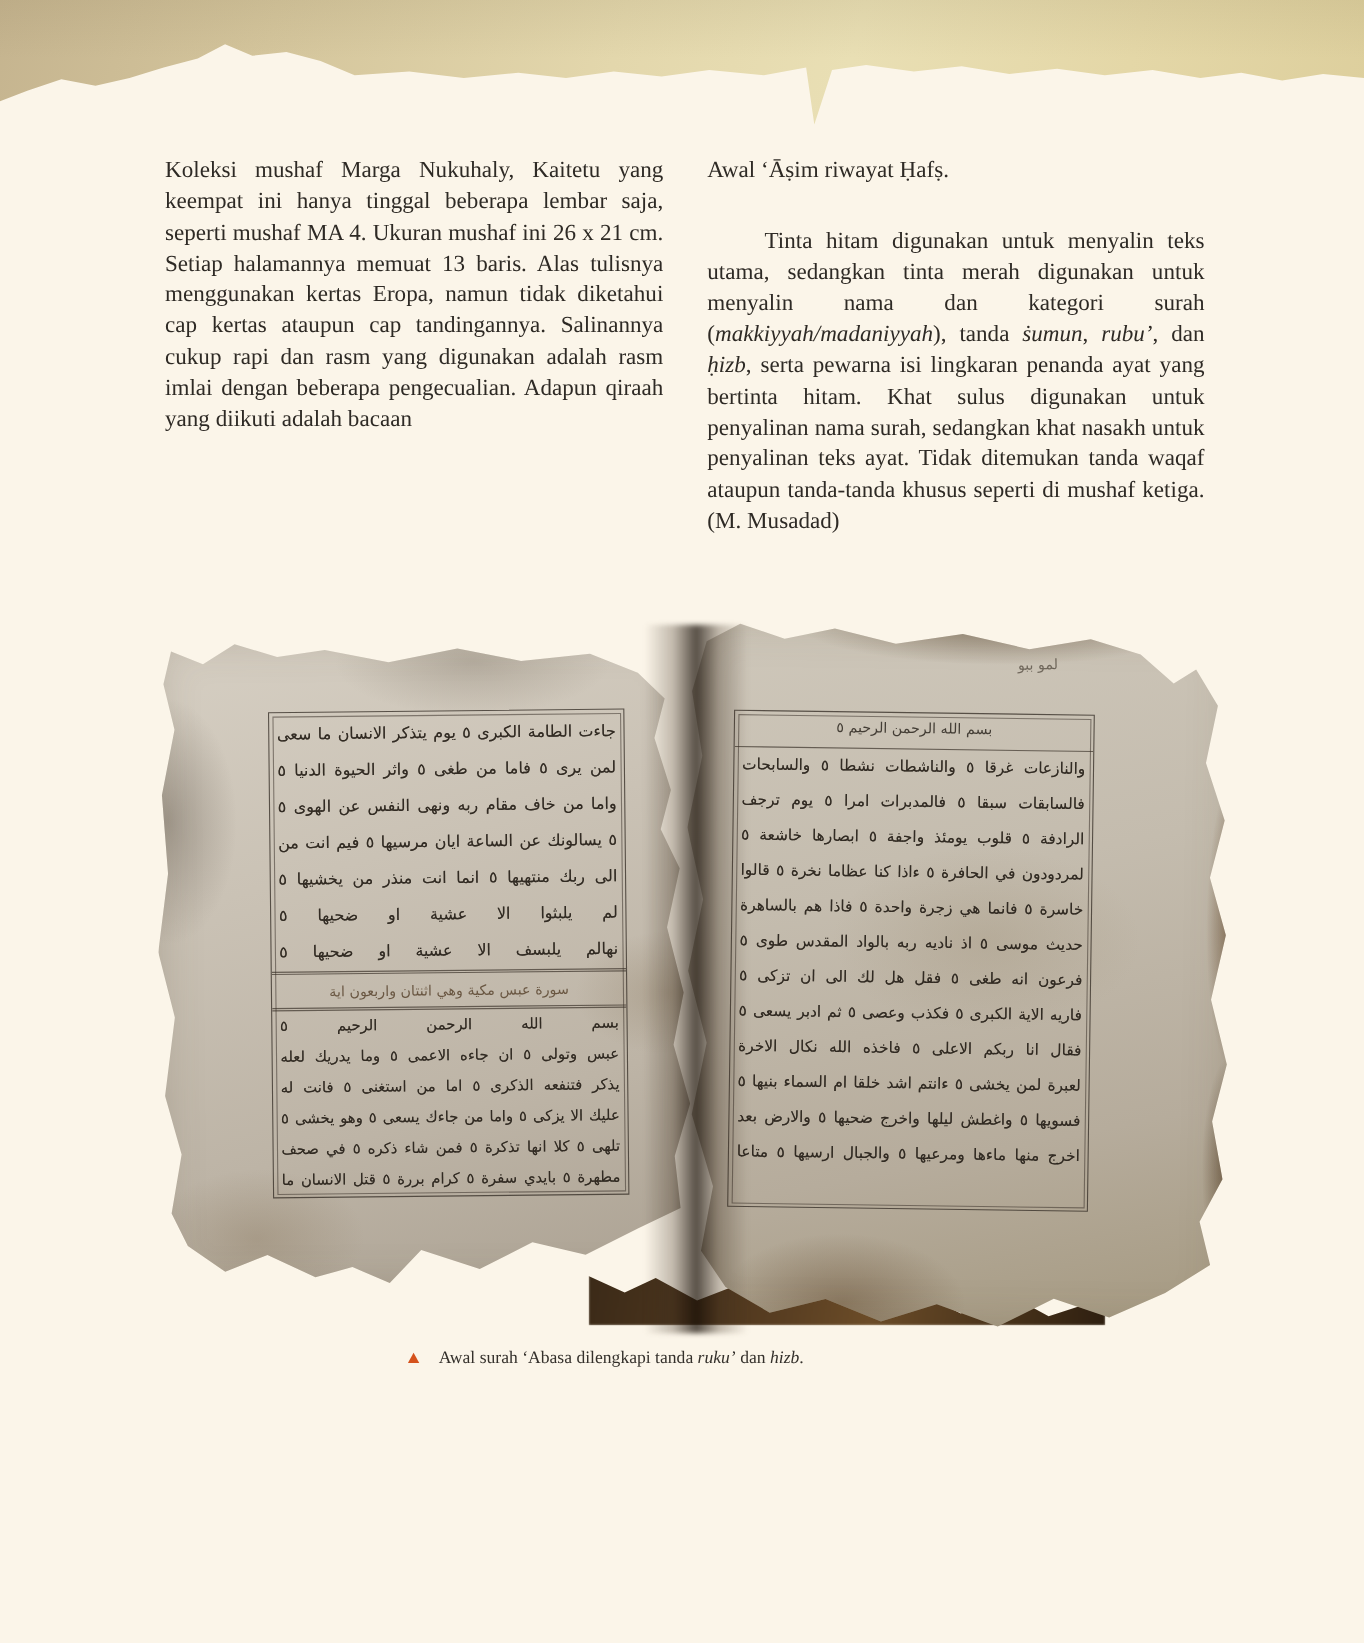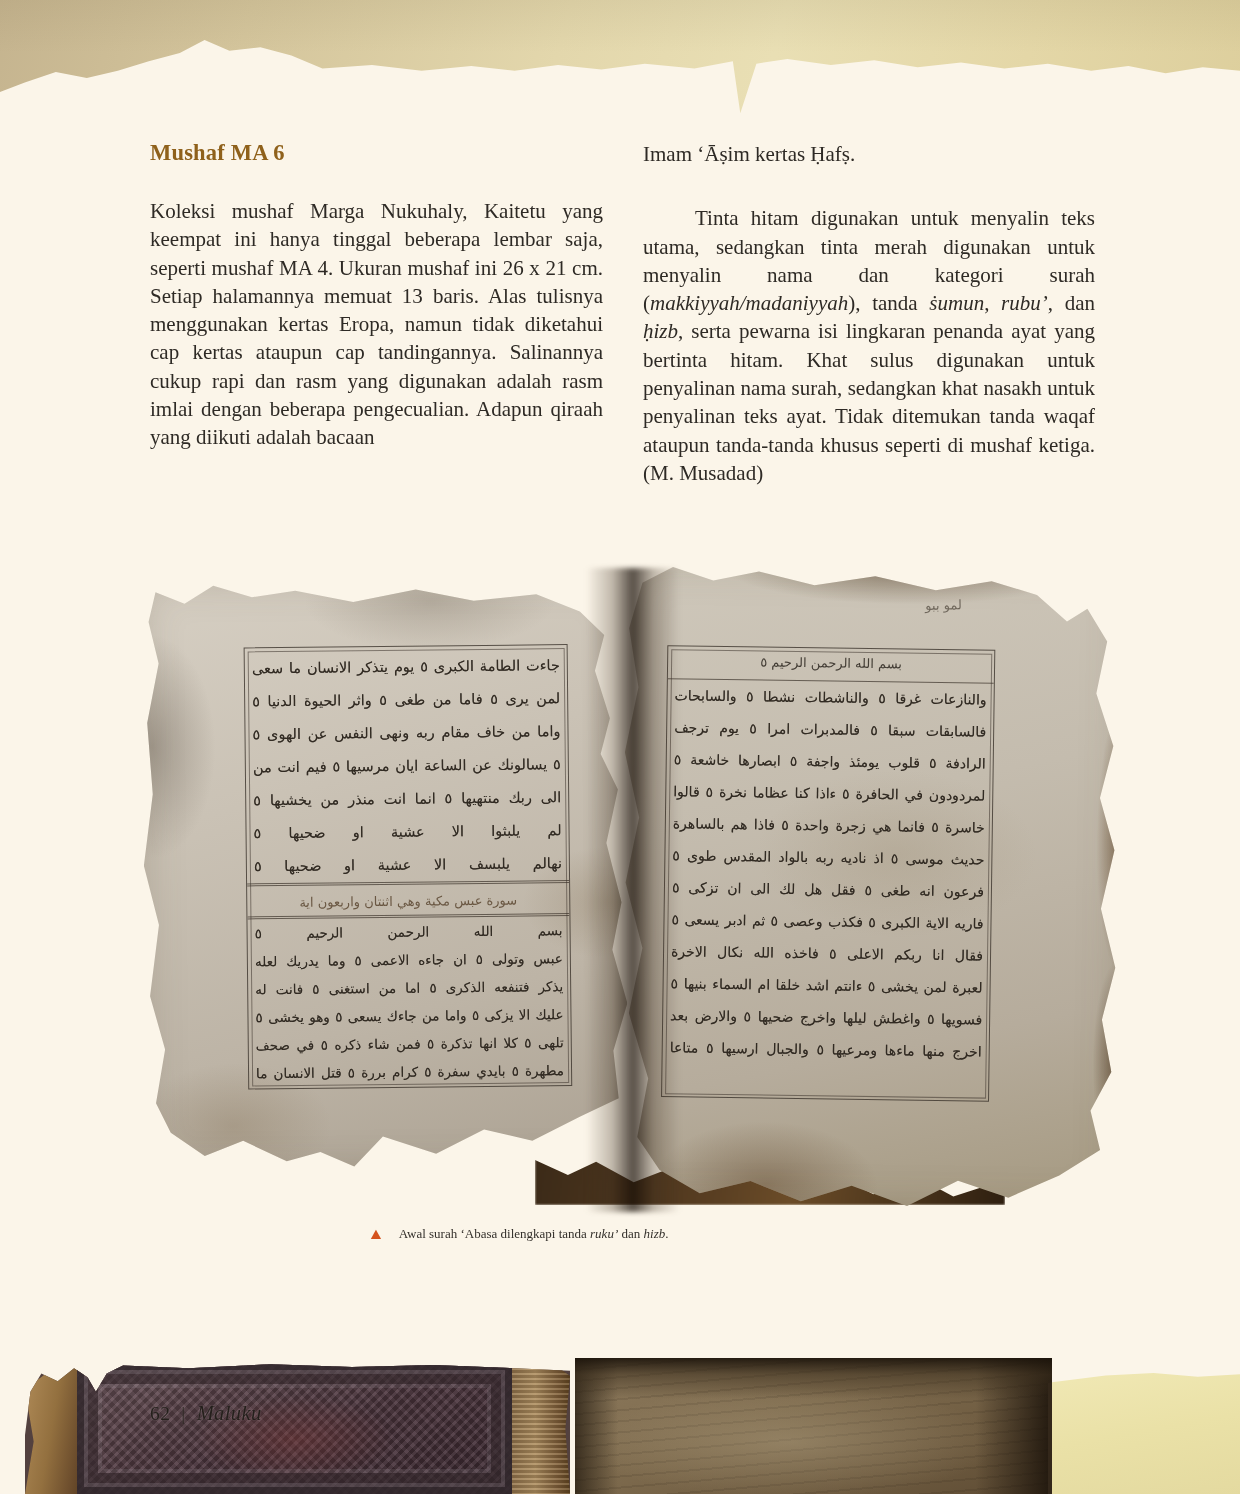--- a/index.html
+++ b/index.html
@@ -109,21 +109,21 @@
   }
   .ms-flourish {
     position:absolute; top:40px; left:110px; width:230px; direction:rtl;
     font-family:"DejaVu Sans", sans-serif; font-size:13px; letter-spacing:14px;
     color:rgba(52,44,34,.6); transform:rotate(-2deg);
   }
 
   
   .caption { position:absolute; left:368px; top:1226px; display:flex; align-items:center; gap:15px; }
   .tri { color:#d5521c; font-size:16px; line-height:1; transform:scaleX(1.1); }
-  .caption-text { font-size:13px; color:#34302b; }
+  .caption-text { font-size:16px; color:#34302b; }
   .caption-text em { font-style:italic; }
 
   
   .bottom-strip { position:absolute; left:0; top:1356px; width:1240px; height:138px; }
 
   .bp-left {
     position:absolute; left:25px; top:7px; width:545px; height:131px;
     background:#53413f;
     clip-path: polygon(1% 22%, 3% 8%, 6% 14%, 9% 4%, 11.5% 11%, 13% 22%, 15% 8%, 18% 2%, 30% 4%, 45% 1%, 60% 3%, 75% 1.5%, 90% 4%, 100% 6%, 100% 100%, 0 100%, 0 55%);
   }
@@ -179,26 +179,25 @@
   .footer .book-title { font-style:italic; font-size:20.5px; }
 </style>
 </head>
 <body>
 
 <div class="page">
 
   <div class="top-band"></div>
 
   <div class="col col-left">
-    <h2 class="heading">Mushaf MA 6</h2>
     <p class="body-text">Koleksi mushaf Marga Nukuhaly, Kaitetu yang keempat ini hanya tinggal beberapa lembar saja, seperti mushaf MA 4. Ukuran mushaf ini 26 x 21 cm. Setiap halamannya memuat 13 baris. Alas tulisnya menggunakan kertas Eropa, namun tidak diketahui cap kertas ataupun cap tandingannya. Salinannya cukup rapi dan rasm yang digunakan adalah rasm imlai dengan beberapa pengecualian. Adapun qiraah yang diikuti adalah bacaan</p>
   </div>
 
   <div class="col col-right">
-    <p class="body-text">Imam ‘Āṣim kertas Ḥafṣ.</p>
+    <p class="body-text">Awal ‘Āṣim riwayat Ḥafṣ.</p>
     <p class="body-text indent"><span>Tinta hitam digunakan untuk menyalin teks utama, sedangkan tinta merah digunakan untuk menyalin nama dan kategori surah (</span><em>makkiyyah/madaniyyah</em><span>), tanda </span><em>ṡumun</em><span>, </span><em>rubu’</em><span>, dan </span><em>ḥizb</em><span>, serta pewarna isi lingkaran penanda ayat yang bertinta hitam. Khat sulus digunakan untuk penyalinan nama surah, sedangkan khat nasakh untuk penyalinan teks ayat. Tidak ditemukan tanda waqaf ataupun tanda-tanda khusus seperti di mushaf ketiga. (M. Musadad)</span></p>
   </div>
 
   <figure class="manuscript">
     <div class="ms-tear-bottom"></div>
 
     <div class="ms-page ms-left">
       <div class="ms-frame">
         <div class="ms-lines upper">
             <div class="script-line">جاءت الطامة الكبرى ٥ يوم يتذكر الانسان ما سعى ٥ وبرزت الجحيم</div>
@@ -243,26 +242,14 @@
     </div>
 
     <div class="ms-gutter"></div>
   </figure>
 
   <div class="caption">
     <span class="tri">▲</span>
     <span class="caption-text"><span>Awal surah ‘Abasa dilengkapi tanda </span><em>ruku’</em><span> dan </span><em>hizb</em><span>.</span></span>
   </div>
 
-  <div class="bottom-strip">
-    <div class="bp-left">
-      <div class="bp-wood"></div>
-      <div class="bp-cover"></div>
-      <div class="bp-spine"></div>
-    </div>
-    <div class="bp-right"></div>
-    <div class="bp-pale"></div>
-    <div class="footer">
-      <span>62</span><span class="sep">|</span><span class="book-title">Maluku</span>
-    </div>
-  </div>
 
 </div>
 
 </body></html>

